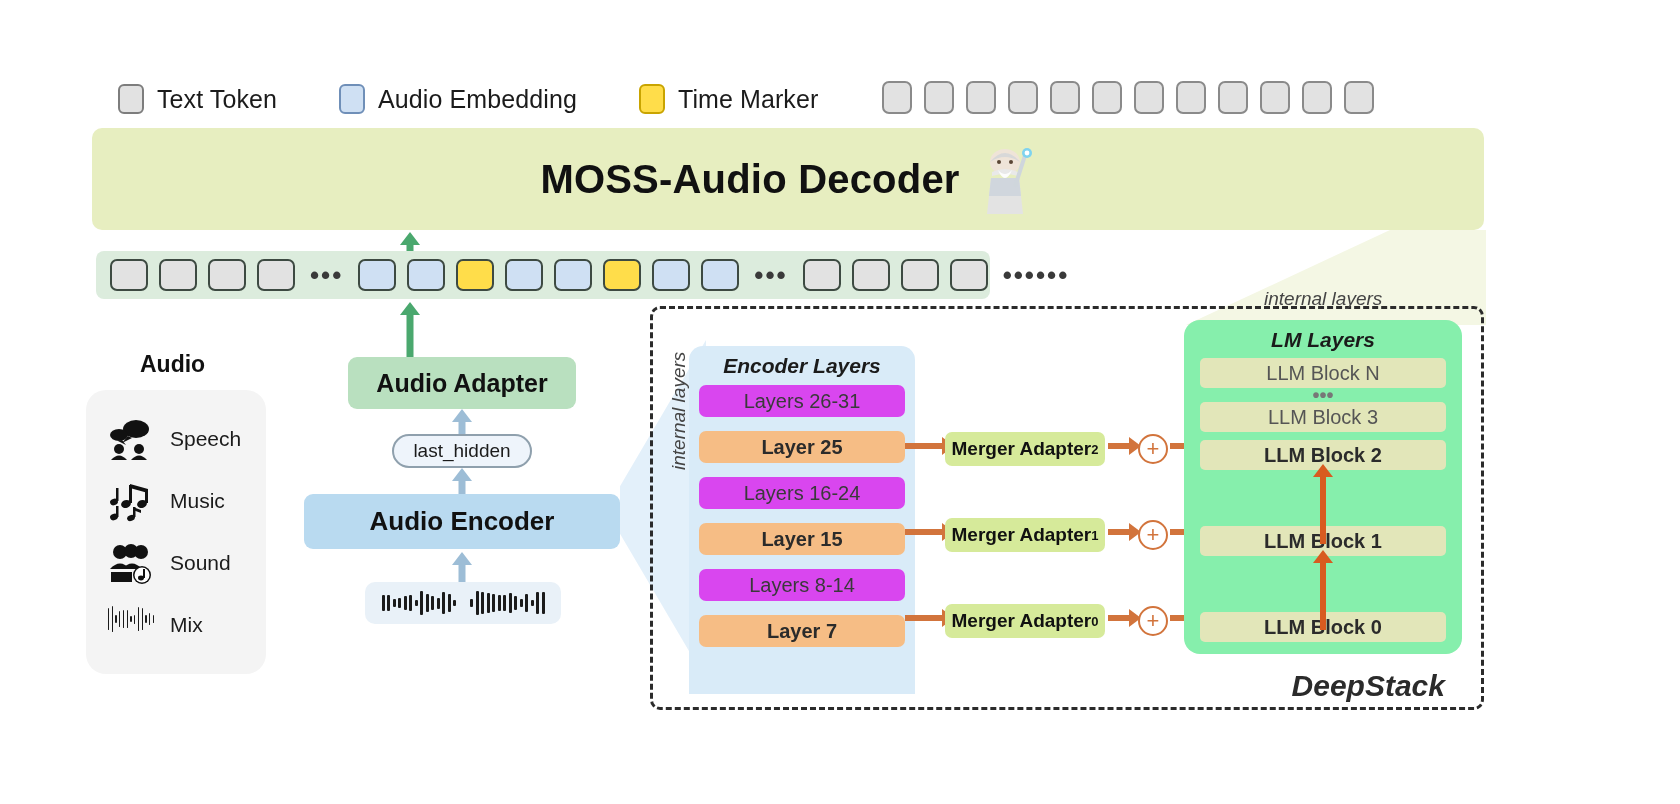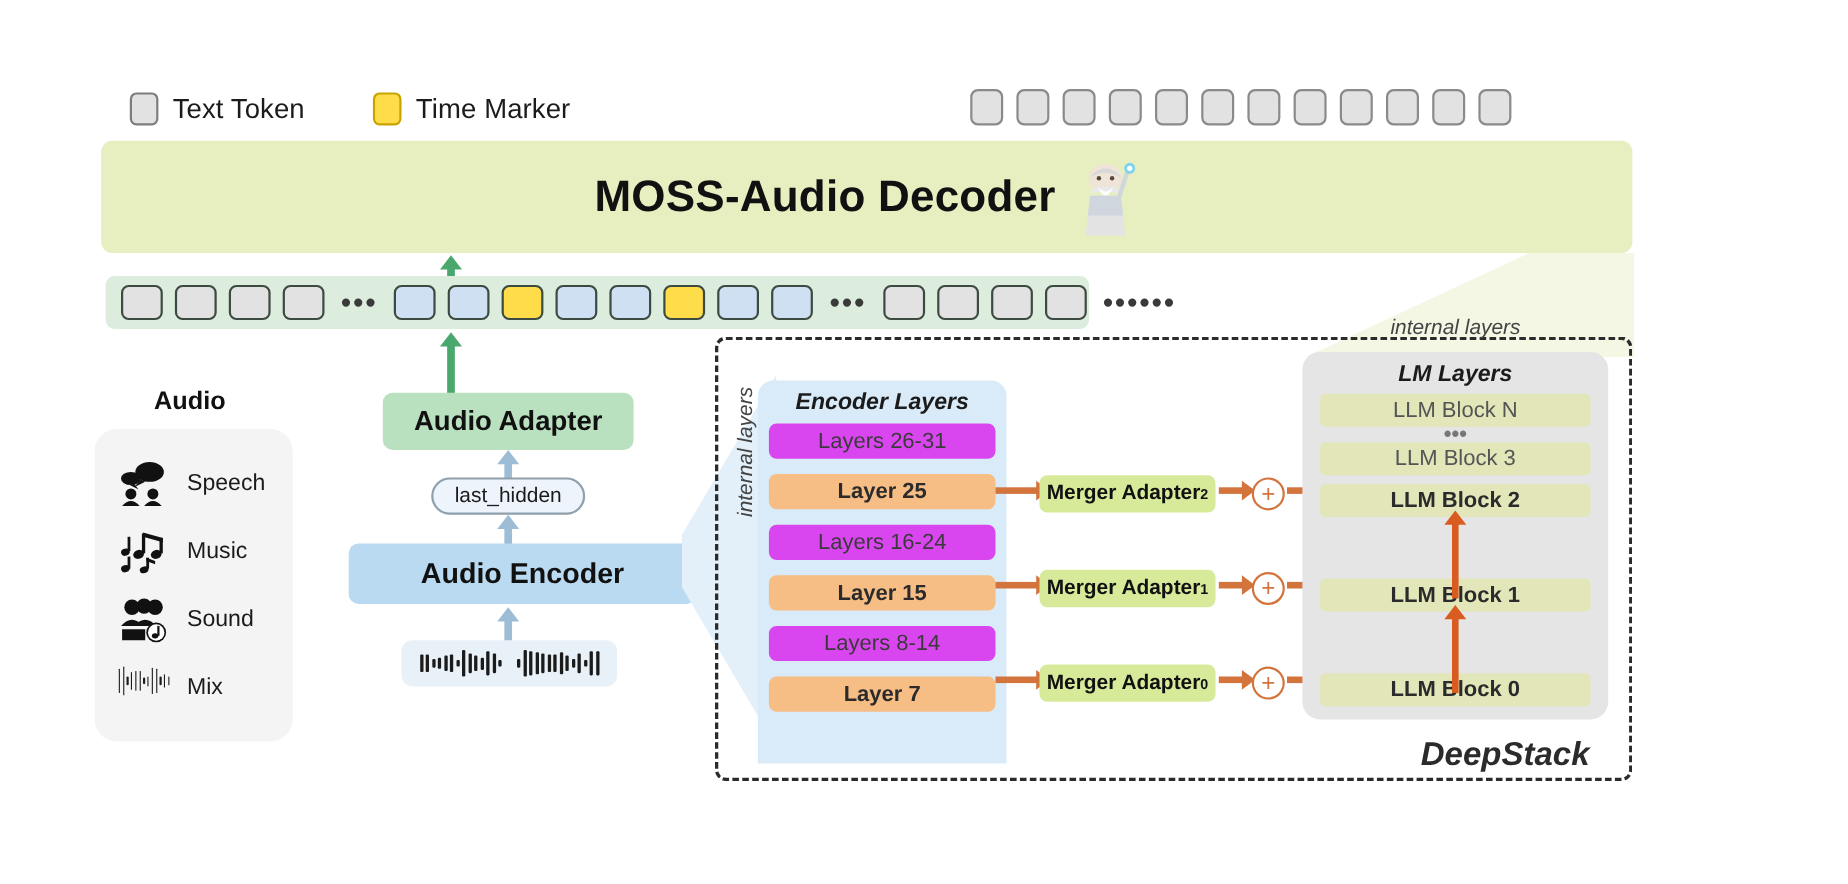--- a/index.html
+++ b/index.html
@@ -79,21 +79,21 @@
   .last-hidden {
     position: absolute; left: 392px; top: 434px; width: 140px; height: 34px;
     background: #eef4fb; border: 2px solid #8fa0ad; border-radius: 17px;
     display: flex; align-items: center; justify-content: center;
     font-size: 19px; color: #1b1b1b;
   }
   .audio-encoder {
     position: absolute; left: 304px; top: 494px; width: 316px; height: 55px;
     background: #b9daf0; border-radius: 9px;
     display: flex; align-items: center; justify-content: center;
-    font-size: 26px; font-weight: bold; color: #111; margin-left: 13px;
+    font-size: 26px; font-weight: bold; color: #111;
   }
   .wave-chip {
     position: absolute; left: 365px; top: 582px; width: 196px; height: 42px;
     background: #e9f1f8; border-radius: 10px;
     display: flex; align-items: center; justify-content: center; gap: 14px;
   }
   .wave { display: flex; align-items: center; gap: 2.5px; height: 26px; }
   .wave i { display: block; width: 3px; background: #1b1b1b; border-radius: 1px; }
 
   .b-arrow { position: absolute; }
@@ -169,40 +169,44 @@
   }
   .o-up { position: absolute; width: 6px; background: #d85b20; }
   .o-up::after {
     content: ""; position: absolute; top: -12px; left: 50%; transform: translateX(-50%);
     width: 0; height: 0; border-left: 10px solid transparent; border-right: 10px solid transparent;
     border-bottom: 13px solid #d85b20;
   }
 
   .lm-panel {
     position: absolute; left: 1184px; top: 320px; width: 278px; height: 334px;
-    background: #e5e5e5; border-radius: 16px; padding: 8px 16px 0;
+    background: #86efac; border-radius: 16px; padding: 8px 16px 0;
   }
   .lm-head { text-align: center; font-size: 21px; font-weight: bold; font-style: italic; color: #1b1b1b; margin-bottom: 6px; }
   .lm-row {
     height: 30px; border-radius: 5px; background: #e2e6b9;
     display: flex; align-items: center; justify-content: center;
     font-size: 20px; color: #555;
   }
   .lm-row.strong { color: #2b2b2b; font-weight: bold; }
   .lm-dots { text-align: center; font-size: 20px; color: #777; line-height: 14px; font-weight: bold; }
 </style>
 </head>
 <body>
 
 <div class="stage">
 
   <div class="legend">
     <div class="legend-item">
       <span class="chip"></span>
       <span class="legend-label">Text Token</span>
+    </div>
+    <div class="legend-item">
+      <span class="chip blue"></span>
+      <span class="legend-label">Audio Embedding</span>
     </div>
     <div class="legend-item">
       <span class="chip yellow"></span>
       <span class="legend-label">Time Marker</span>
     </div>
   </div>
 
   <div class="out-tokens" id="out-tokens">
       <span class="chip"></span>
       <span class="chip"></span>

